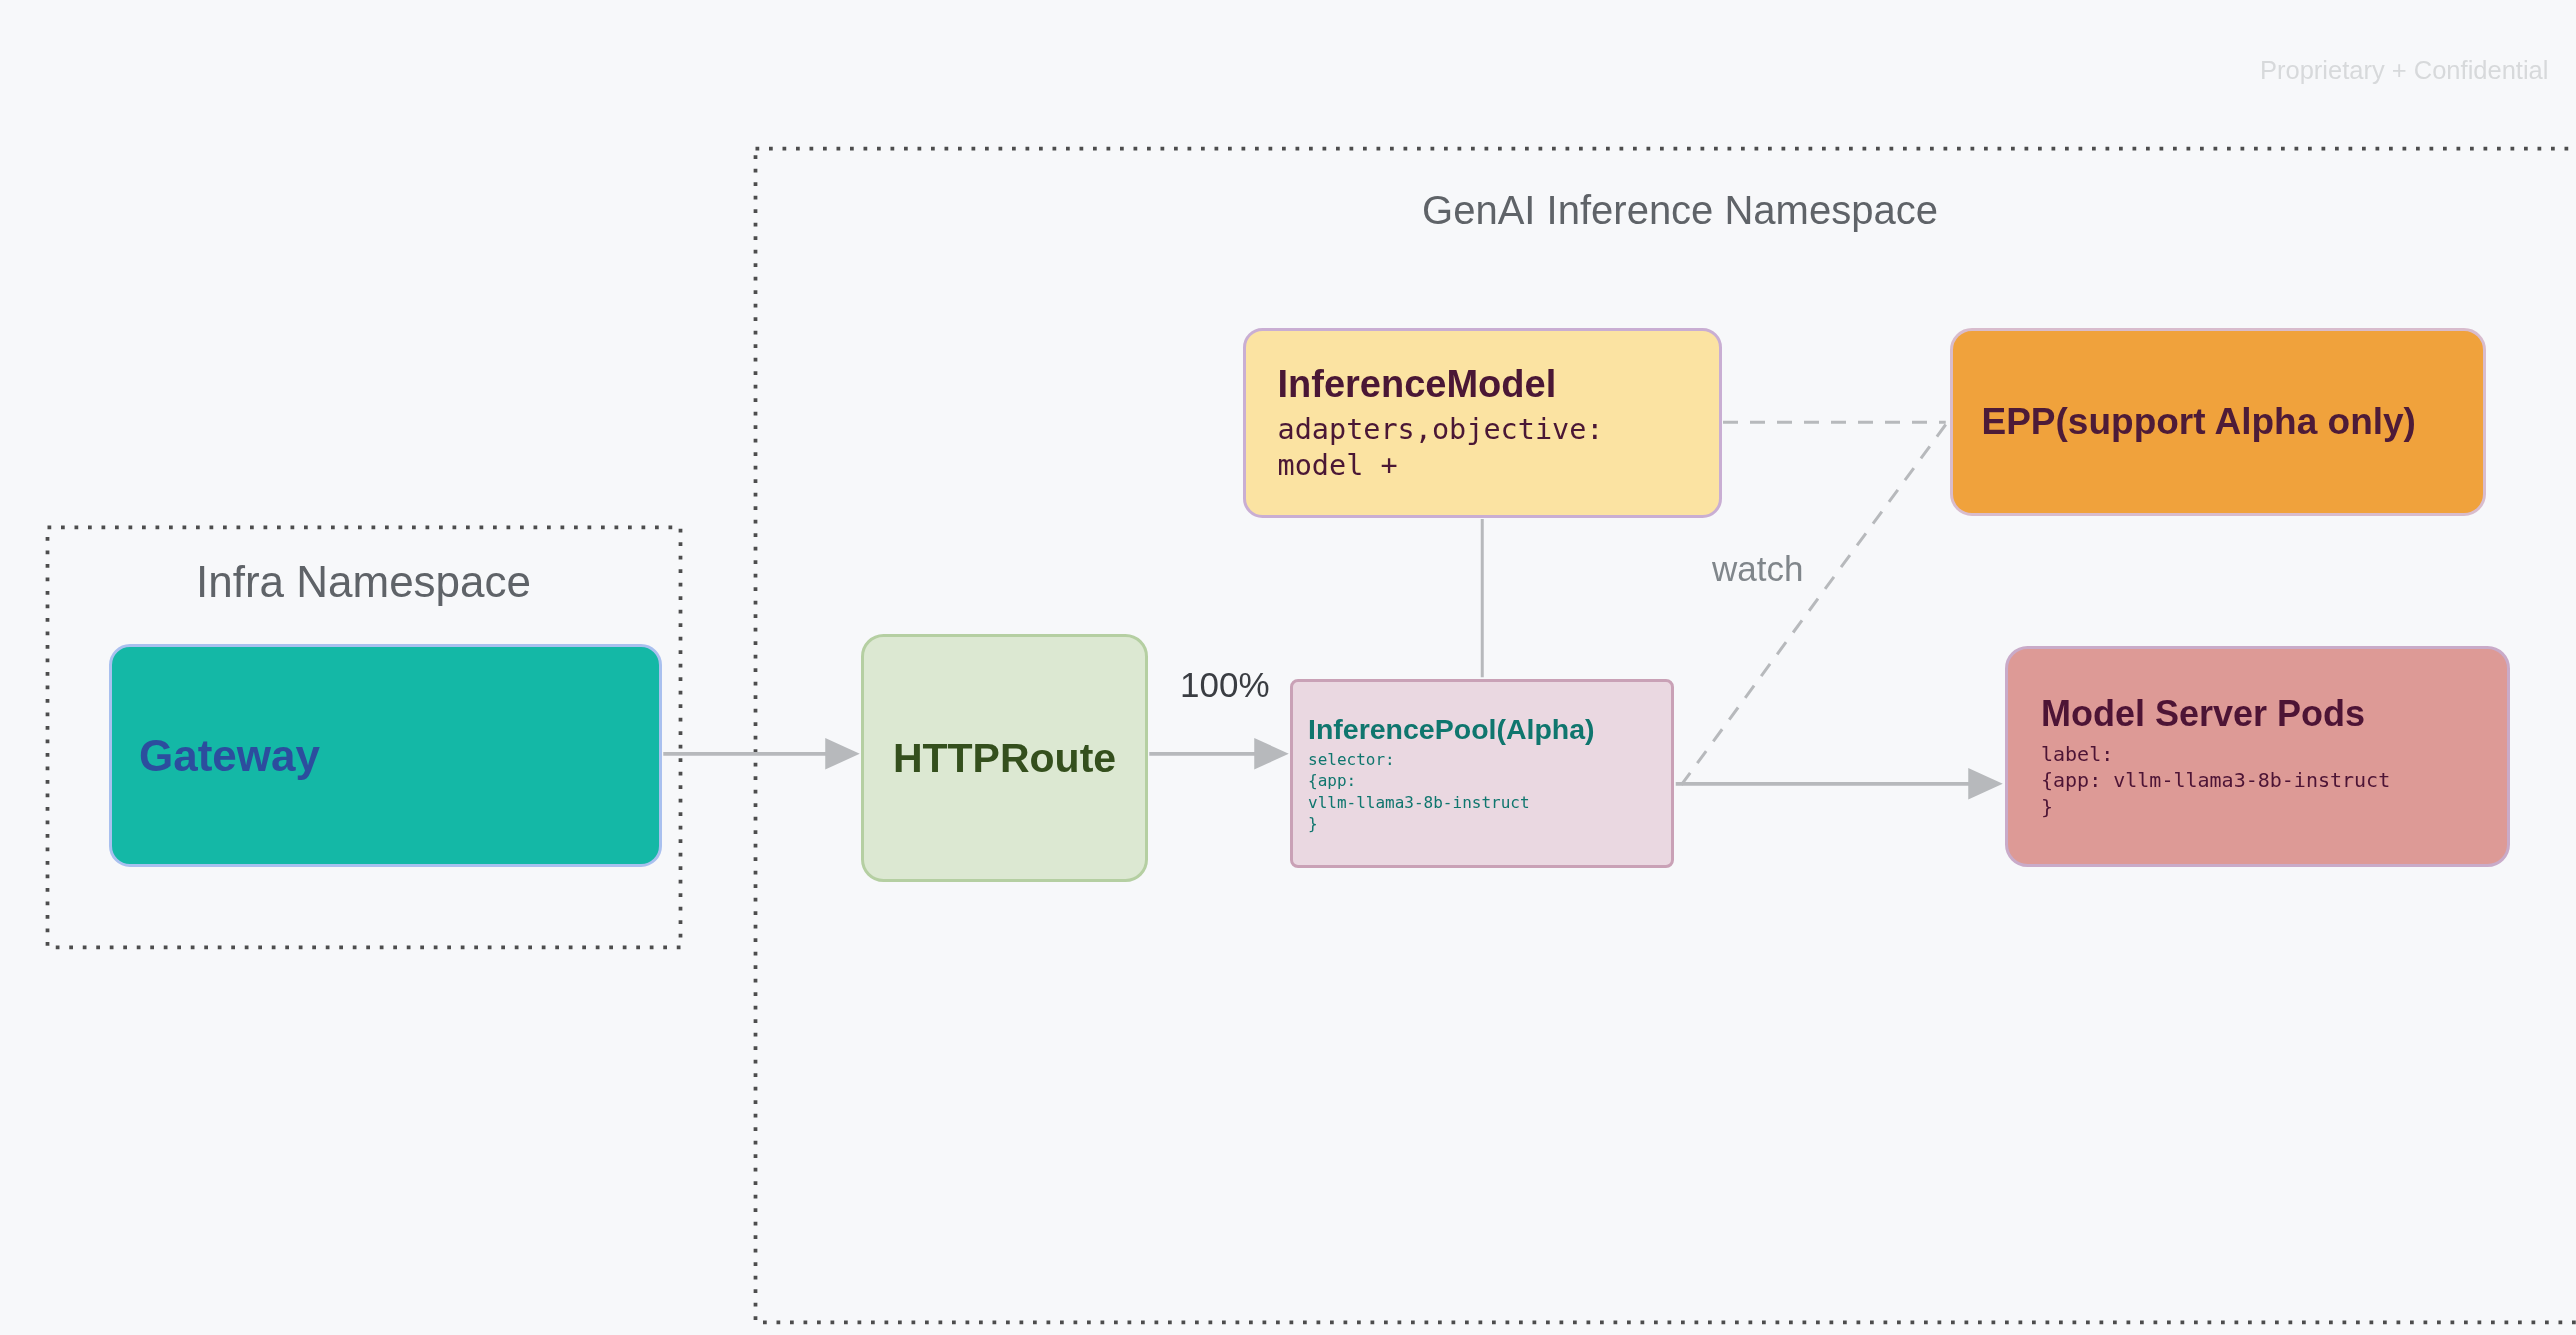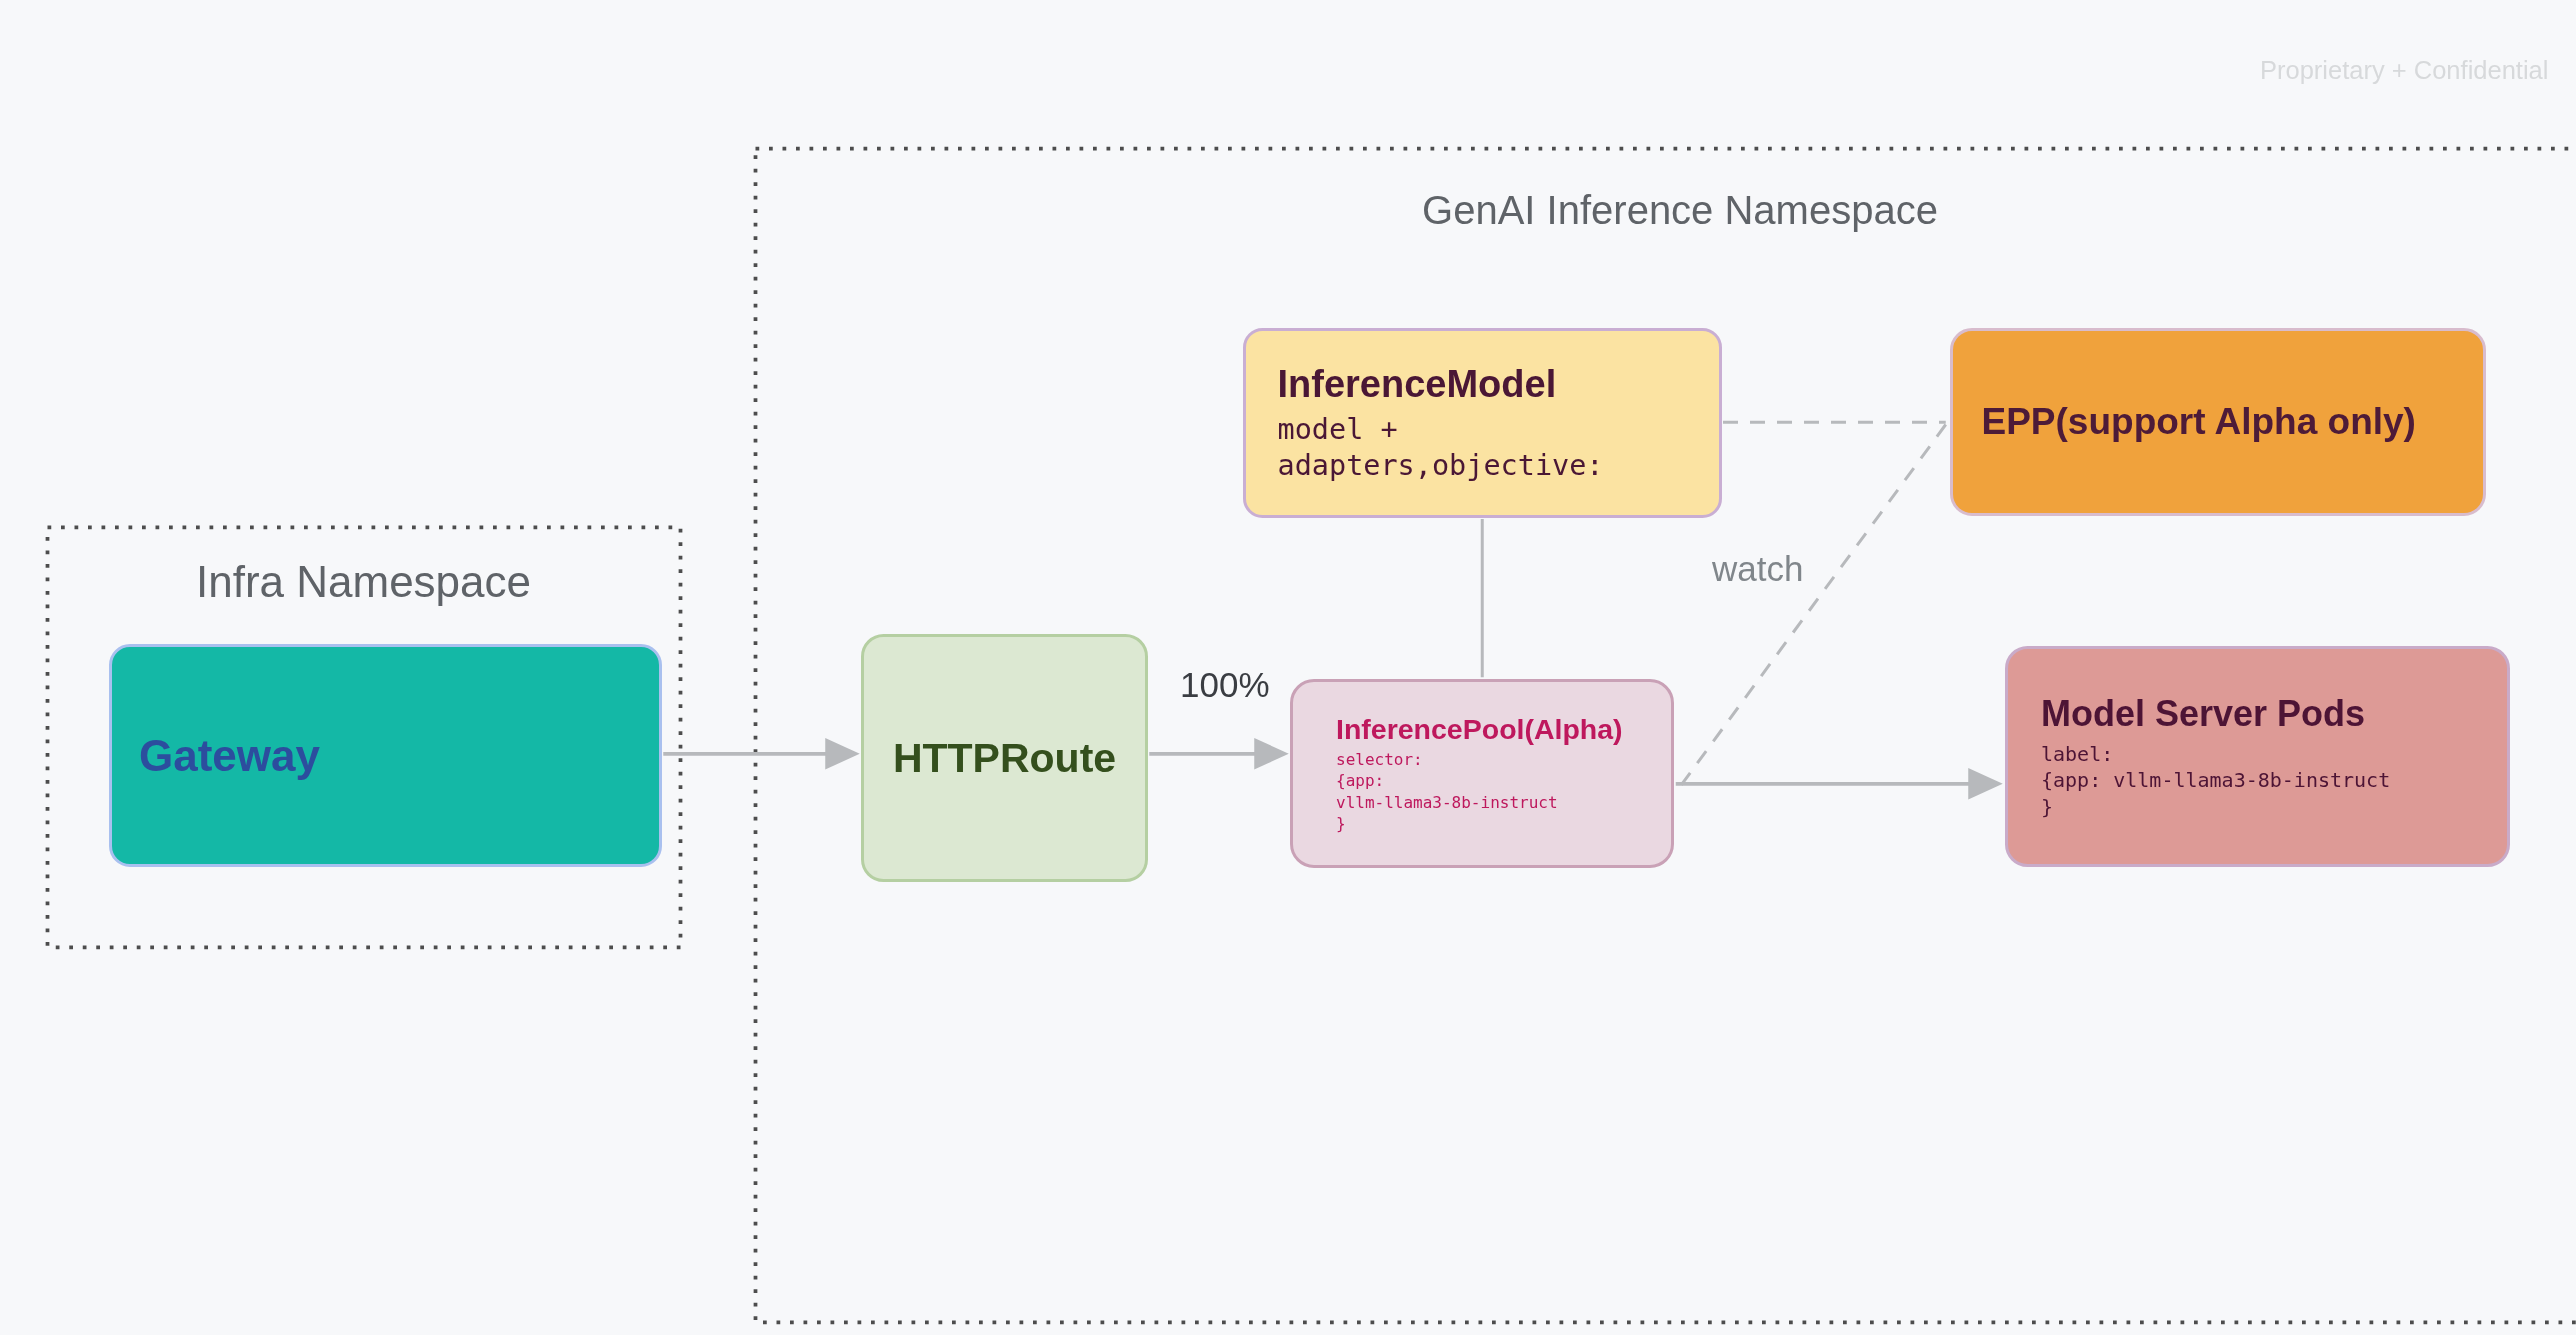--- a/index.html
+++ b/index.html
@@ -53,22 +53,22 @@
   #inference-model .node-title { font-size: 38px; margin-bottom: 6px; }
   #inference-model .node-body { font-size: 28.5px; line-height: 1.25; }
   #epp {
     left: 1950px; top: 328px; width: 536px; height: 188px;
     background: #f0a23c; border: 3px solid #d8bccd; border-radius: 22px;
     padding-left: 28.5px; color: #4d1b38;
   }
   #epp .node-title { font-size: 37px; }
   #inference-pool {
     left: 1290px; top: 679px; width: 384px; height: 189px;
-    background: #ead8e1; border: 3px solid #c9a1b6; border-radius: 24px;
-    padding-left: 43px; color: #be185d;
+    background: #ead8e1; border: 3px solid #c9a1b6; border-radius: 8px;
+    padding-left: 15px; color: #0f766e;
   }
   #inference-pool .node-title { font-size: 28.5px; margin-bottom: 3px; }
   #inference-pool .node-body { font-size: 16px; line-height: 1.32; }
   #model-server-pods {
     left: 2005px; top: 646px; width: 505px; height: 221px;
     background: #dd9a96; border: 3.8px solid #c9abc9; border-radius: 22.5px;
     padding-left: 33px; color: #4d1435;
   }
   #model-server-pods .node-title { font-size: 36px; margin-bottom: 6px; }
   #model-server-pods .node-body { font-size: 20px; line-height: 1.32; }
@@ -114,22 +114,22 @@
   <div class="node-title">Gateway</div>
 </div>
 
 <div class="node" id="httproute">
   <div class="node-title">HTTPRoute</div>
 </div>
 
 <div class="node" id="inference-model">
   <div class="node-title">InferenceModel</div>
   <div class="node-body">
+    <div>adapters,objective:</div>
     <div>model +</div>
-    <div>adapters,objective:</div>
   </div>
 </div>
 
 <div class="node" id="epp">
   <div class="node-title">EPP(support Alpha only)</div>
 </div>
 
 <div class="node" id="inference-pool">
   <div class="node-title">InferencePool(Alpha)</div>
   <div class="node-body">

